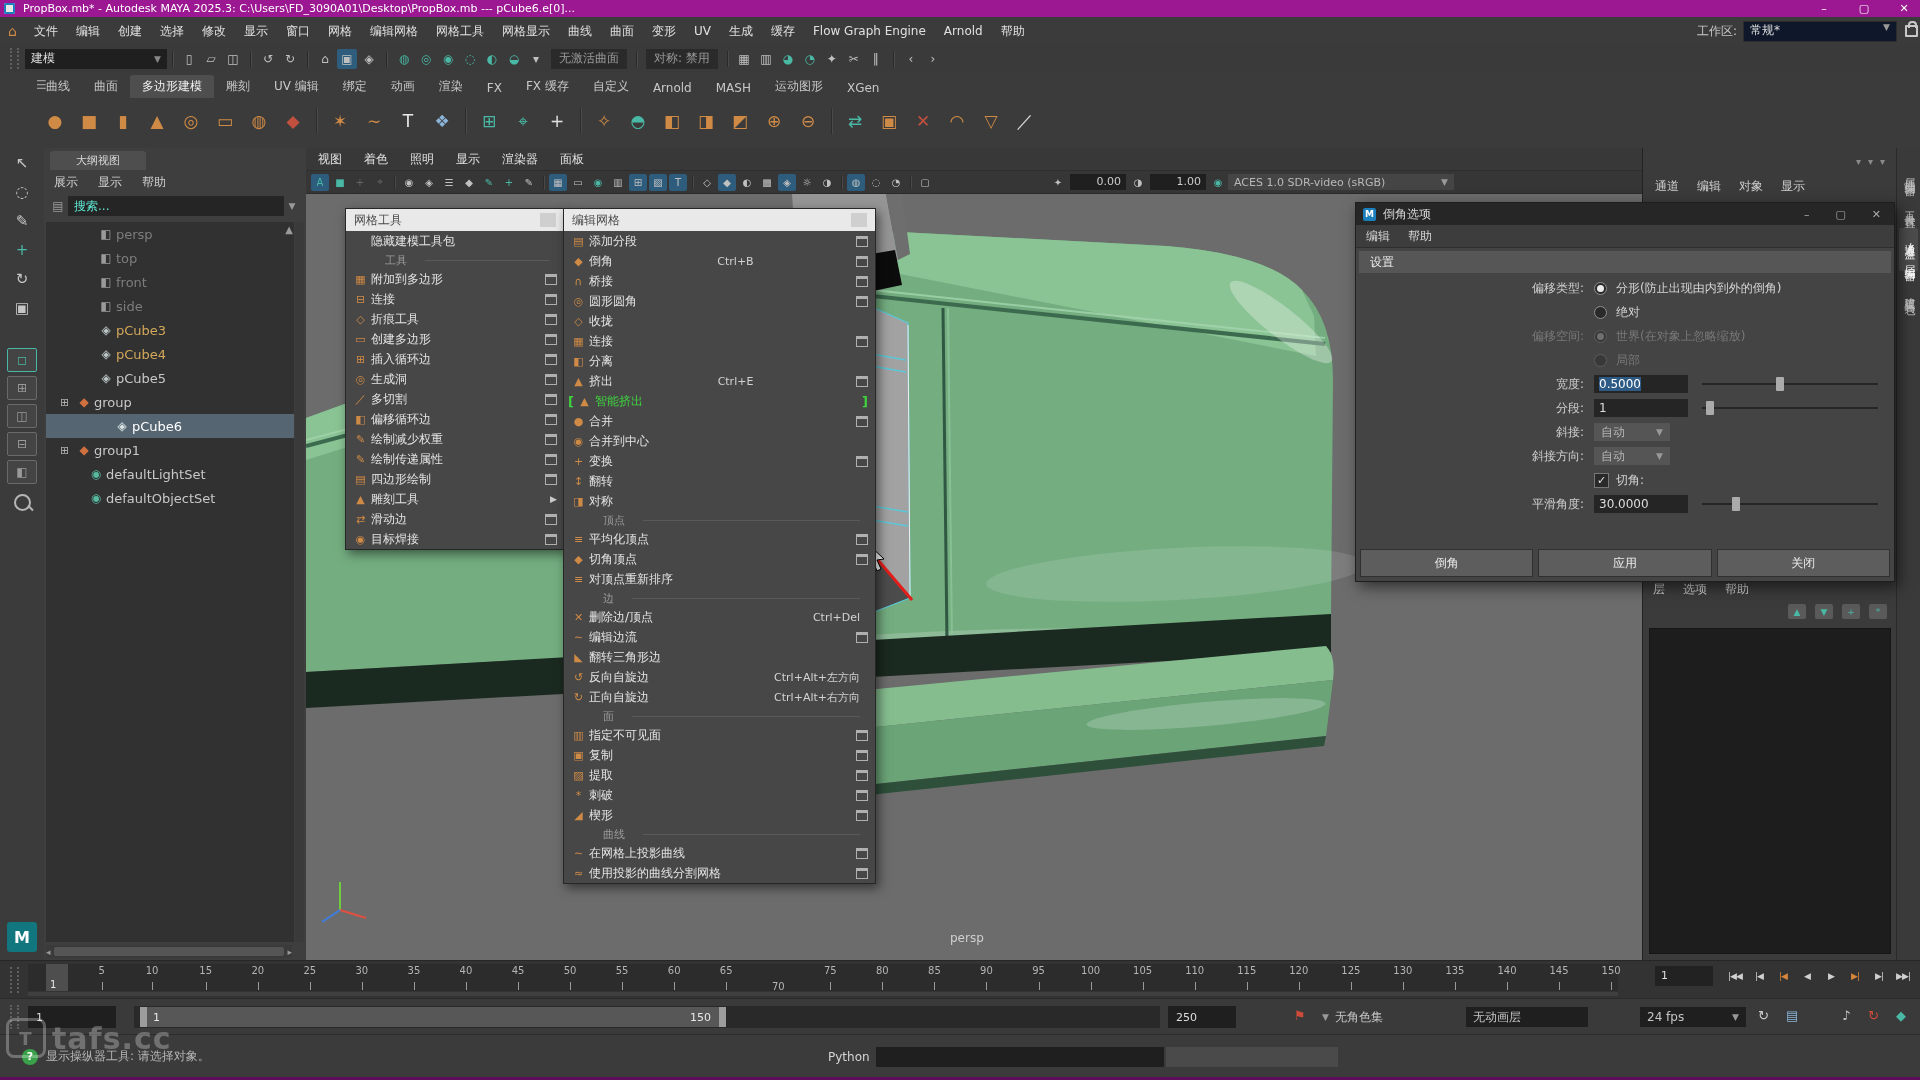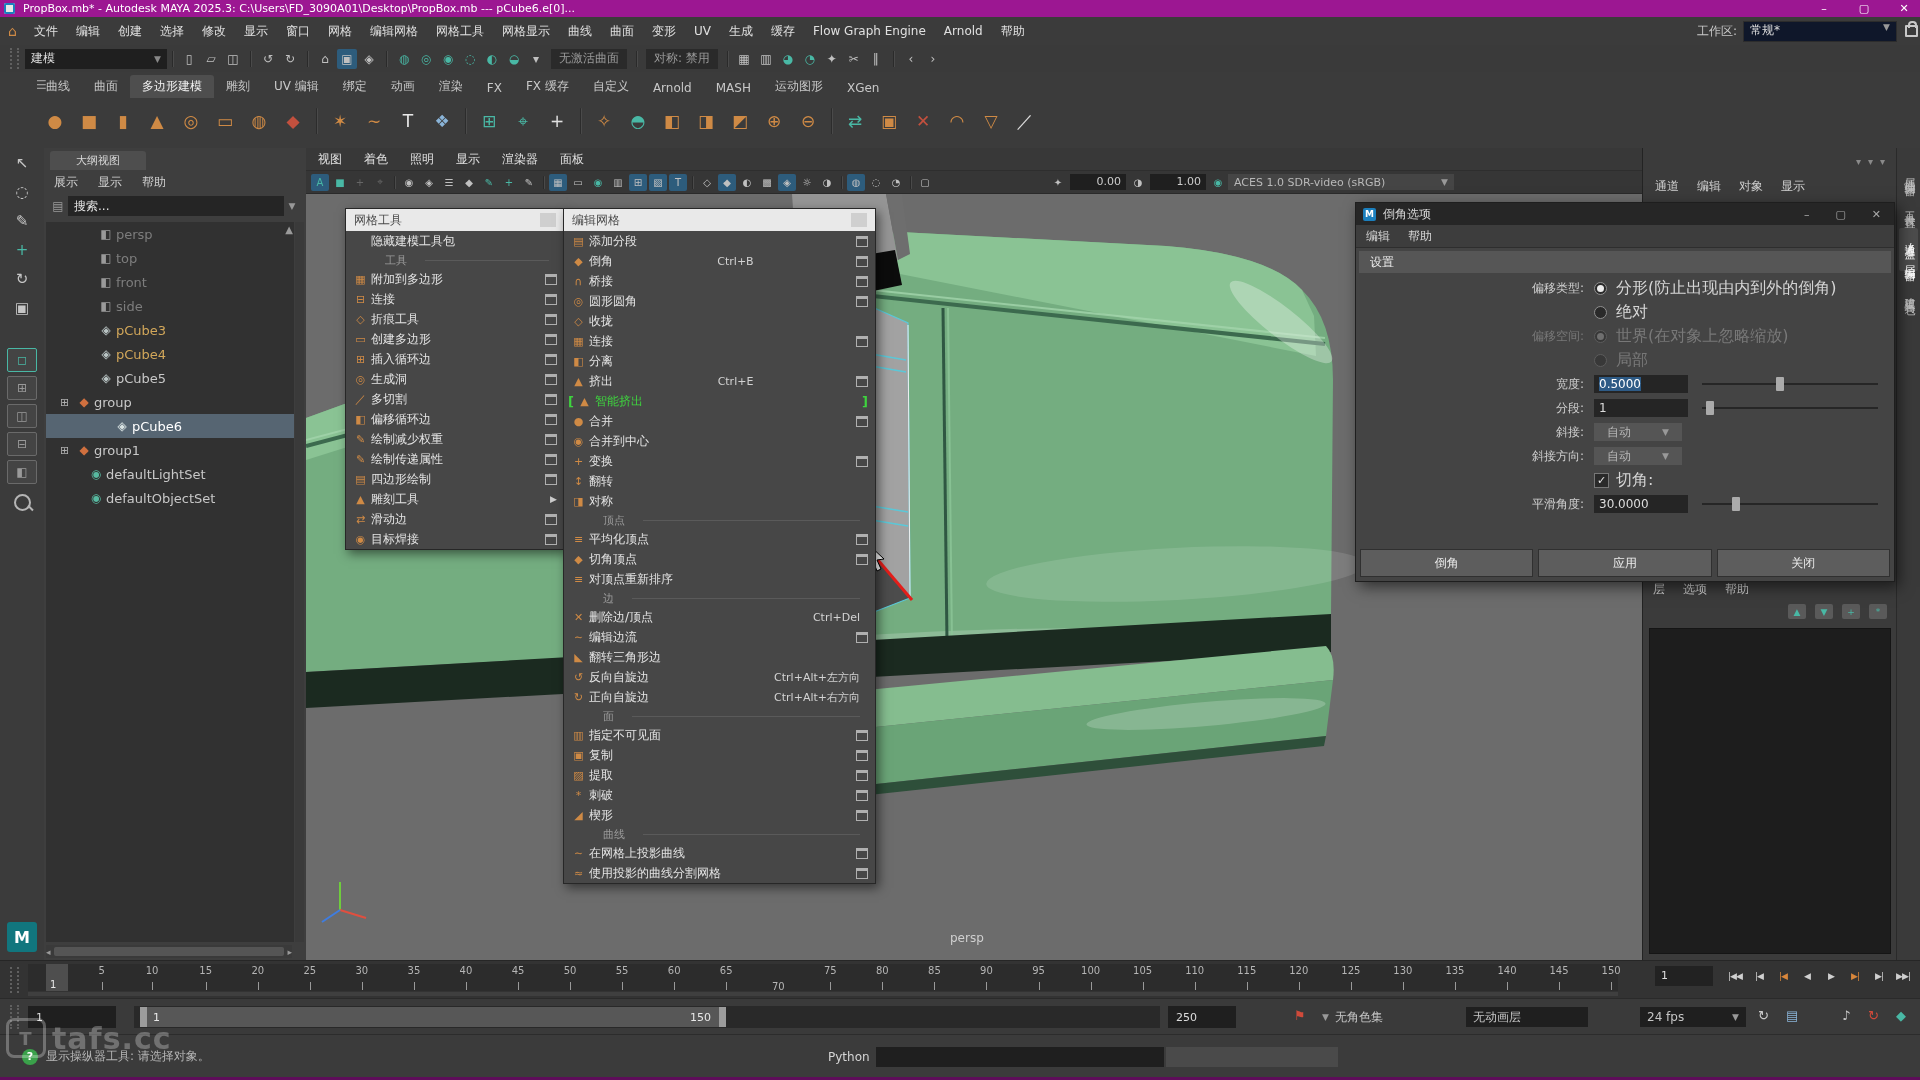--- a/index.html
+++ b/index.html
@@ -63,21 +63,21 @@
   .mag::after{content:"";position:absolute;left:11px;top:11px;width:7px;height:2px;background:#b5b5b5;transform:rotate(45deg);}
   .mlogo{position:absolute;bottom:8px;left:7px;width:30px;height:30px;background:#11767e;color:#fff;
     font-weight:bold;font-size:16px;display:flex;align-items:center;justify-content:center;border-radius:3px;}
   
   #outliner{left:44px;top:148px;width:262px;height:812px;background:#3e3e3e;border-right:1px solid #232323;}
   .ol-tab{position:absolute;left:6px;top:3px;width:96px;height:19px;background:#4e4e4e;color:#d8d8d8;
     font-size:11px;text-align:center;line-height:19px;border-radius:3px 3px 0 0;}
   .ol-menus{position:absolute;left:10px;top:26px;display:flex;gap:20px;font-size:12px;color:#cfcfcf;}
   .ol-search{position:absolute;left:4px;top:47px;right:6px;height:22px;display:flex;align-items:center;}
   .ol-search .fic{width:20px;color:#9a9a9a;font-size:12px;text-align:center;}
-  .ol-search .inp{flex:1;height:20px;background:#252525;color:#e5e5e5;line-height:20px;padding:0 6px;}
+  .ol-search .inp{flex:1;height:20px;background:#252525;color:#5eead4;line-height:20px;padding:0 6px;}
   .ol-search .arr{width:16px;color:#999;font-size:9px;text-align:center;}
   .ol-tree{position:absolute;left:2px;top:74px;right:12px;bottom:18px;background:#313131;overflow:hidden;}
   .orow{height:24px;display:flex;align-items:center;font-size:13px;color:#c8c8c8;white-space:nowrap;}
   .orow.dim{color:#7d7d7d;}
   .orow.ref{color:#d2a75a;}
   .orow.selected{background:#566572;color:#fff;}
   .orow .exp{width:14px;font-size:11px;color:#b0b0b0;}
   .orow .oicon{width:20px;text-align:center;font-size:12px;}
   .ol-up{position:absolute;right:13px;top:76px;color:#9a9a9a;font-size:10px;}
   .ol-vscroll{position:absolute;right:2px;top:74px;bottom:18px;width:9px;background:#3a3a3a;}
@@ -119,33 +119,33 @@
   .bd-title{height:22px;background:#262626;display:flex;align-items:center;padding:0 7px;color:#d8d8d8;font-size:12px;}
   .bd-title .dicon{width:13px;height:13px;background:#1b7fbd;color:#fff;font-size:9px;font-weight:bold;
     display:flex;align-items:center;justify-content:center;border-radius:2px;margin-right:7px;}
   .bd-title .wgs{margin-left:auto;display:flex;gap:26px;color:#aaa;font-size:11px;padding-right:6px;}
   .bd-menus{height:22px;display:flex;gap:18px;align-items:center;padding-left:10px;background:#3d3d3d;
     font-size:12px;color:#d5d5d5;border-bottom:1px solid #2e2e2e;}
   .bd-head{margin:3px;height:22px;background:#565656;line-height:22px;padding-left:11px;font-size:12px;color:#ececec;}
   .br{display:flex;align-items:center;height:24px;padding-right:16px;}
   .br .bl{width:228px;text-align:right;color:#cfcfcf;font-size:12px;margin-right:10px;flex:none;}
   .br .bl.dim{color:#787878;}
-  .rtext{color:#d5d5d5;font-size:16px;}
+  .rtext{color:#d5d5d5;font-size:12px;}
   .rtext.dim{color:#787878;}
   .rad{width:11px;height:11px;border-radius:50%;background:#2a2a2a;border:1px solid #8f8f8f;margin-right:9px;position:relative;flex:none;}
   .rad.on::after{content:"";position:absolute;inset:2px;border-radius:50%;background:#ececec;}
   .rad.dimr{border-color:#5c5c5c;background:#383838;}
   .rad.dimr.on::after{background:#6f6f6f;}
   .dfield{width:84px;height:18px;background:#252525;color:#ddd;font-size:12px;line-height:18px;padding:0 5px;flex:none;}
   .dfield .sel{background:#2e5b86;color:#fff;}
   .sl{position:relative;flex:1;height:18px;margin-left:14px;}
   .sl::before{content:"";position:absolute;left:0;right:0;top:8px;height:2px;background:#262626;}
   .sh{position:absolute;top:2px;width:8px;height:14px;background:#ababab;border-radius:1px;}
   .h42{left:42%;}.h2{left:2%;}.h97{left:97%;}.h17{left:17%;}
-  .dd{width:62px;height:18px;background:#555;color:#b5b5b5;font-size:12px;display:flex;align-items:center;padding:0 13px;flex:none;}
+  .dd{width:62px;height:18px;background:#555;color:#b5b5b5;font-size:12px;display:flex;align-items:center;padding:0 7px;flex:none;}
   .dd .arr{margin-left:auto;color:#999;font-size:9px;}
   .cbx{width:13px;height:13px;background:#2a2a2a;border:1px solid #777;color:#e8e8e8;font-size:11px;
     line-height:13px;text-align:center;margin-right:7px;flex:none;}
   .bd-btns{position:absolute;bottom:4px;left:4px;right:4px;display:flex;gap:5px;}
   .bd-btns .btn{flex:1;height:26px;background:#5d5d5d;border:1px solid #303030;color:#ececec;font-size:12px;
     display:flex;align-items:center;justify-content:center;}
   
   #rightdock{left:1642px;top:148px;width:254px;height:812px;background:#3b3b3b;border-left:1px solid #232323;}
   .cbx-menus{position:absolute;top:30px;left:12px;display:flex;gap:18px;font-size:12px;color:#d0d0d0;}
   .cbx-manips{position:absolute;top:8px;right:12px;display:flex;gap:7px;color:#8a8a8a;font-size:10px;}

